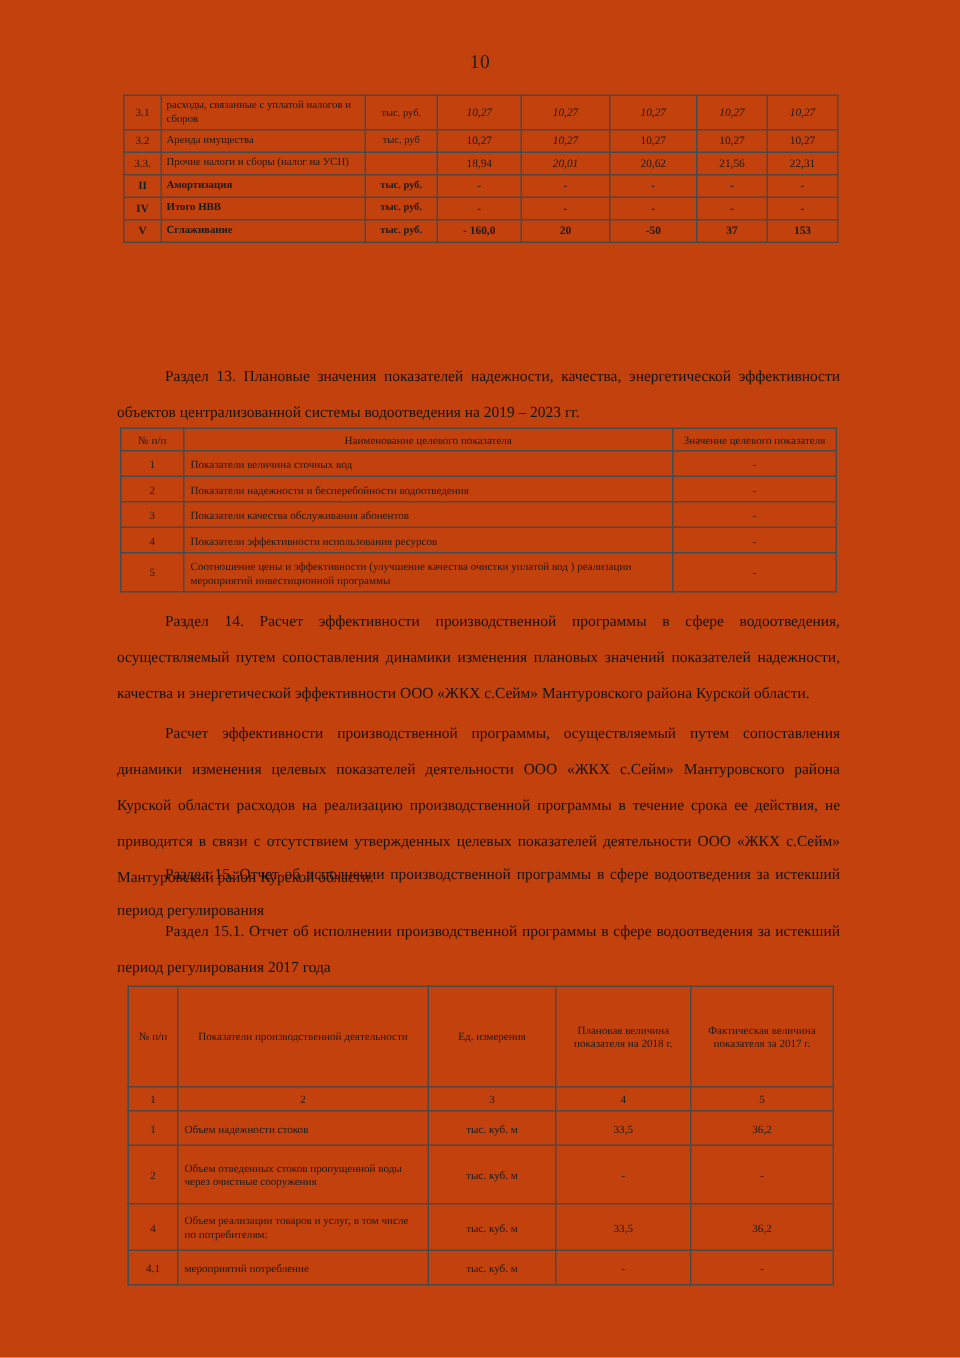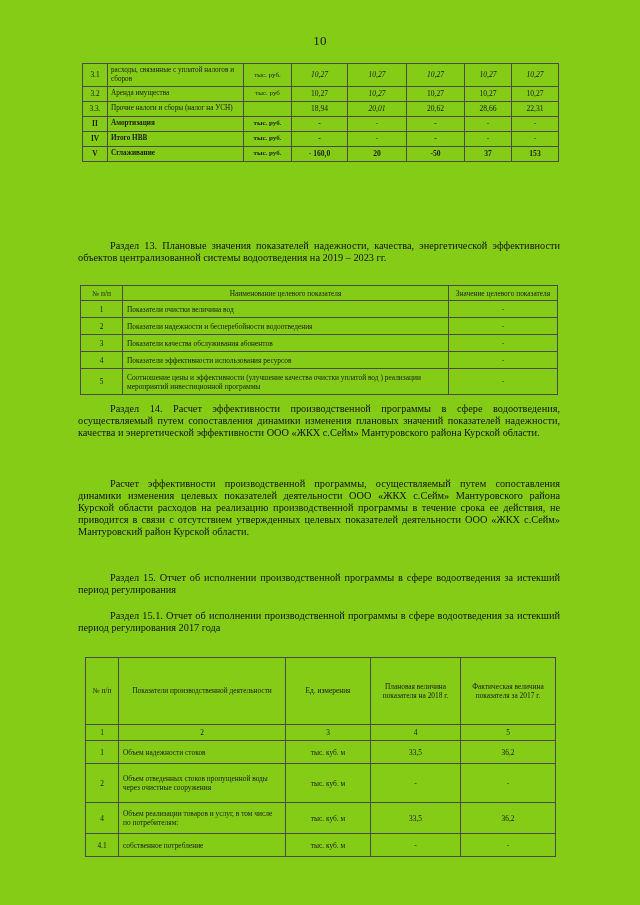--- a/index.html
+++ b/index.html
@@ -13,21 +13,21 @@
     position: relative;
     font-family: "Liberation Serif", "DejaVu Serif", serif;
     color: #1a1a1a;
     overflow: hidden;
   }
   .page {
     position: absolute;
     left: 0; top: 0;
     width: 640px;
     height: 905px;
-    background: #84cc16;
+    background: #c2410c;
   }
 
   
   .page-number {
     position: absolute;
     top: 33px;
     left: 0;
     width: 640px;
     text-align: center;
     font-size: 13px;
@@ -63,21 +63,21 @@
   }
   #table-nvv td { height: 10px; }
   #table-nvv td.num { font-size: 7.6px; }
   #table-nvv td.idx { font-size: 7.4px; }
   #table-nvv td.unit { font-size: 7px; }
 
   
   .para {
     position: absolute;
     font-size: 10.3px;
-    line-height: 12px;
+    line-height: 24px;
     text-align: justify;
     color: #141414;
     hyphens: none;
   }
   .para .ind { display: inline-block; width: 32px; }
 
   #sec13-para { left: 78px; top: 240px; width: 482px; }
 
   
   #table-targets {
@@ -152,21 +152,21 @@
         <td class="c num">10,27</td>
         <td class="c num">10,27</td>
       </tr>
       <tr>
         <td class="c idx">3.3.</td>
         <td class="l">Прочие налоги и сборы (налог на УСН)</td>
         <td class="c unit"></td>
         <td class="c num">18,94</td>
         <td class="c num i">20,01</td>
         <td class="c num">20,62</td>
-        <td class="c num">28,66</td>
+        <td class="c num">21,56</td>
         <td class="c num">22,31</td>
       </tr>
       <tr>
         <td class="c idx b">II</td>
         <td class="l b">Амортизация</td>
         <td class="c unit b">тыс. руб.</td>
         <td class="c num b">-</td>
         <td class="c num b">-</td>
         <td class="c num b">-</td>
         <td class="c num b">-</td>
@@ -204,21 +204,21 @@
       <col style="width:109px">
     </colgroup>
     <tbody>
       <tr>
         <td class="c">№ п/п</td>
         <td class="c">Наименование целевого показателя</td>
         <td class="c">Значение целевого показателя</td>
       </tr>
       <tr>
         <td class="c idx">1</td>
-        <td class="l">Показатели очистки величина вод</td>
+        <td class="l">Показатели величина сточных вод</td>
         <td class="c">-</td>
       </tr>
       <tr>
         <td class="c idx">2</td>
         <td class="l">Показатели надежности и бесперебойности водоотведения</td>
         <td class="c">-</td>
       </tr>
       <tr>
         <td class="c idx">3</td>
         <td class="l">Показатели качества обслуживания абонентов</td>
@@ -284,21 +284,21 @@
       </tr>
       <tr class="body3">
         <td class="c">4</td>
         <td class="l">Объем реализации товаров и услуг, в том числе по потребителям:</td>
         <td class="c">тыс. куб. м</td>
         <td class="c">33,5</td>
         <td class="c">36,2</td>
       </tr>
       <tr class="body">
         <td class="c">4.1</td>
-        <td class="l">собственное потребление</td>
+        <td class="l">мероприятий потребление</td>
         <td class="c">тыс. куб. м</td>
         <td class="c">-</td>
         <td class="c">-</td>
       </tr>
     </tbody>
   </table>
 
 </div>
 
 </body></html>

